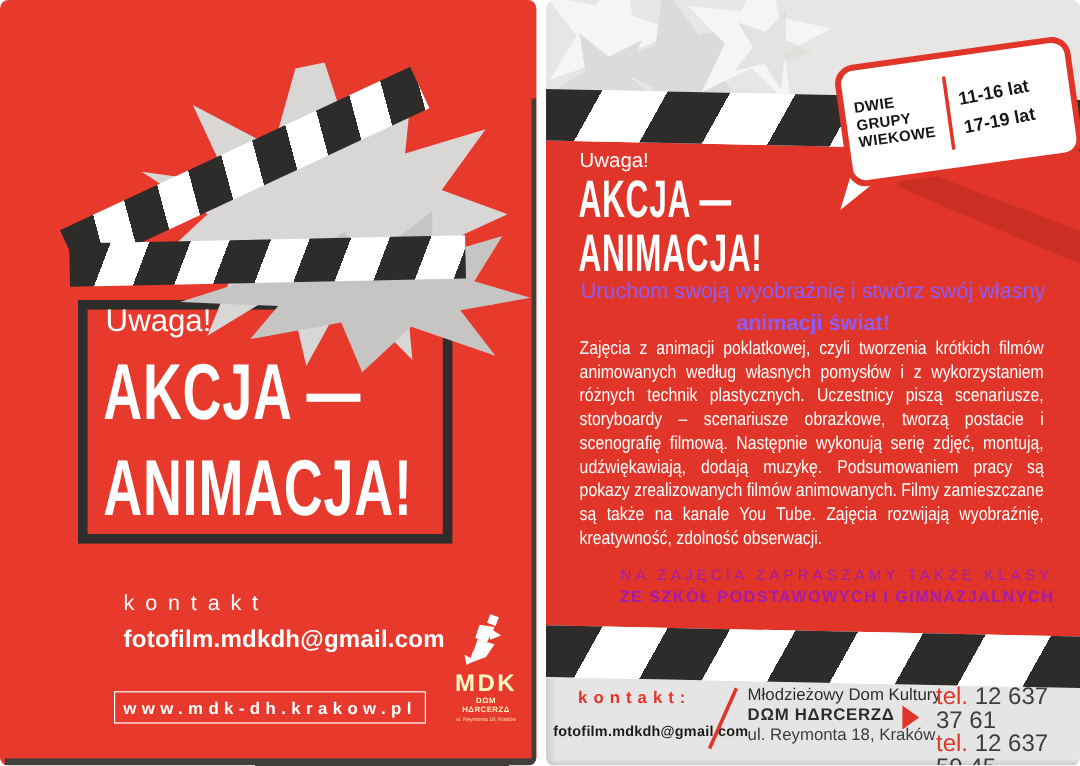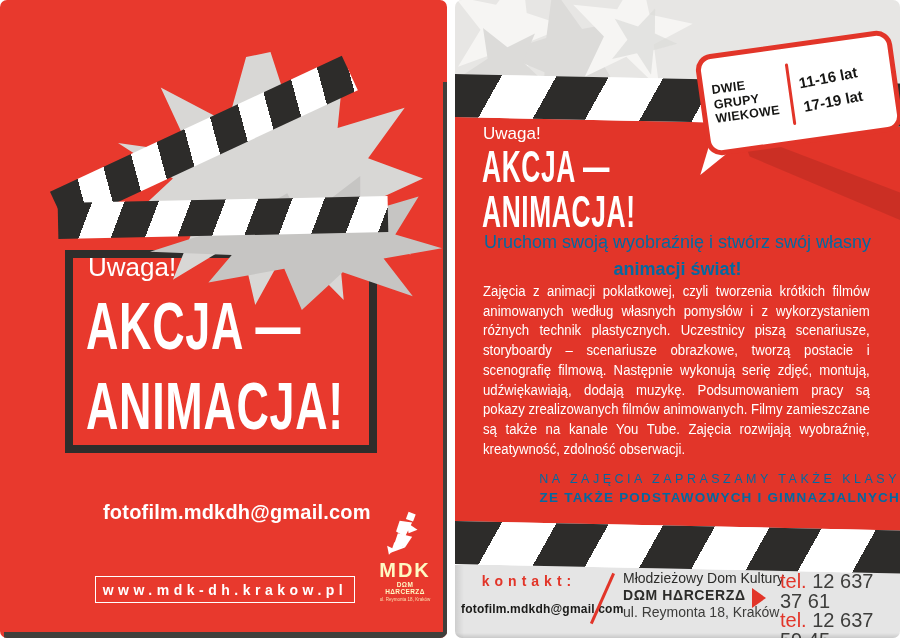--- a/index.html
+++ b/index.html
@@ -71,27 +71,27 @@
     background:#ffffff;border:5px solid var(--red-right,#e23529);border-radius:16px;
     transform:rotate(-8deg);display:flex;align-items:center;padding:4px 8px;}
   .bubble-left{width:74px;color:#161614;font-weight:bold;font-size:12.5px;line-height:14.5px;letter-spacing:.3px;}
   .bubble-divider{width:3px;height:62px;background:var(--red-right,#e23529);margin:0 9px 0 2px;border-radius:2px;}
   .bubble-right{color:#161614;font-weight:bold;font-size:15px;transform:rotate(-3deg);}
   .bubble-right div{margin:7px 0;}
 
   .uwaga-right{position:absolute;left:28px;top:124px;z-index:4;color:#fff;font-size:17px;}
   .title-right{position:absolute;left:27px;top:144px;z-index:4;color:#fff;font-weight:bold;
     font-size:44px;line-height:45px;width:300px;transform:scaleX(.60);transform-origin:left top;letter-spacing:1px;}
-  .subtitle{position:absolute;left:10px;right:10px;top:232px;z-index:4;text-align:center;color:#0369a1;}
+  .subtitle{position:absolute;left:10px;right:10px;top:232px;z-index:4;text-align:center;color:#8b5cf6;}
   .subtitle .r{font-size:18px;}
   .subtitle .b{font-size:18px;font-weight:bold;margin-top:6px;}
   .body-text{position:absolute;left:28px;top:281px;z-index:4;color:#fff;
     width:455px;transform:scaleX(.85);transform-origin:left top;
     font-size:15.5px;line-height:19.7px;text-align:justify;}
-  .invite{position:absolute;left:0;right:0;top:472px;z-index:4;text-align:right;color:#0369a1;padding-left:40px;}
+  .invite{position:absolute;left:0;right:0;top:472px;z-index:4;text-align:center;color:#a21caf;padding-left:40px;}
   .invite .l1{font-size:12.5px;letter-spacing:3.5px;}
   .invite .l2{font-size:13.5px;font-weight:bold;letter-spacing:1.2px;margin-top:4px;}
 
   .footer{position:absolute;left:0;top:565px;width:100%;height:73px;background:#e5e5e5;z-index:2;}
   .footer::before{content:"";position:absolute;left:0;top:0;bottom:0;width:9px;
     background:linear-gradient(to right,rgba(0,0,0,.10),rgba(0,0,0,0));}
   .footer::after{content:"";position:absolute;left:0;right:0;bottom:0;height:5px;
     background:linear-gradient(to top,rgba(0,0,0,.12),rgba(0,0,0,0));}
   .f-contact{position:absolute;left:6px;top:8px;width:136px;text-align:center;}
   .f-contact .k{color:var(--red-right,#e23529);font-weight:bold;font-size:14px;letter-spacing:5px;}
@@ -119,20 +119,21 @@
     <div class="burst-mid"></div>
     <div class="clapper-bottom"></div>
 
     <div class="uwaga-left">Uwaga!</div>
     <div class="title-left">
       <div>AKCJA —</div>
       <div>ANIMACJA!</div>
     </div>
 
     <div class="contact-left">
+      <div class="k">kontakt</div>
       <div class="e">fotofilm.mdkdh@gmail.com</div>
     </div>
 
     <div class="www-box">
       <span>www.mdk-dh.krakow.pl</span>
     </div>
 
     <div class="mdk-logo">
       <svg viewBox="0 0 44 56">
         <polygon points="26,2 34,5 31,13 23,10" fill="#fff"></polygon>
@@ -189,21 +190,21 @@
 
     <div class="subtitle">
       <div class="r">Uruchom swoją wyobraźnię i stwórz swój własny</div>
       <div class="b">animacji świat!</div>
     </div>
 
     <div class="body-text">Zajęcia z animacji poklatkowej, czyli tworzenia krótkich filmów animowanych według własnych pomysłów i z wykorzystaniem różnych technik plastycznych. Uczestnicy piszą scenariusze, storyboardy – scenariusze obrazkowe, tworzą postacie i scenografię filmową. Następnie wykonują serię zdjęć, montują, udźwiękawiają, dodają muzykę. Podsumowaniem pracy są pokazy zrealizowanych filmów animowanych. Filmy zamieszczane są także na kanale You Tube. Zajęcia rozwijają wyobraźnię, kreatywność, zdolność obserwacji.</div>
 
     <div class="invite">
       <div class="l1">NA ZAJĘCIA ZAPRASZAMY TAKŻE KLASY</div>
-      <div class="l2">ZE TAKŻE PODSTAWOWYCH I GIMNAZJALNYCH</div>
+      <div class="l2">ZE SZKÓŁ PODSTAWOWYCH I GIMNAZJALNYCH</div>
     </div>
 
     <div class="film-strip strip-bottom">
       <div class="stripes"></div>
     </div>
 
     <div class="footer">
       <div class="f-contact">
         <div class="k">kontakt:</div>
         <div class="e">fotofilm.mdkdh@gmail.com</div>

